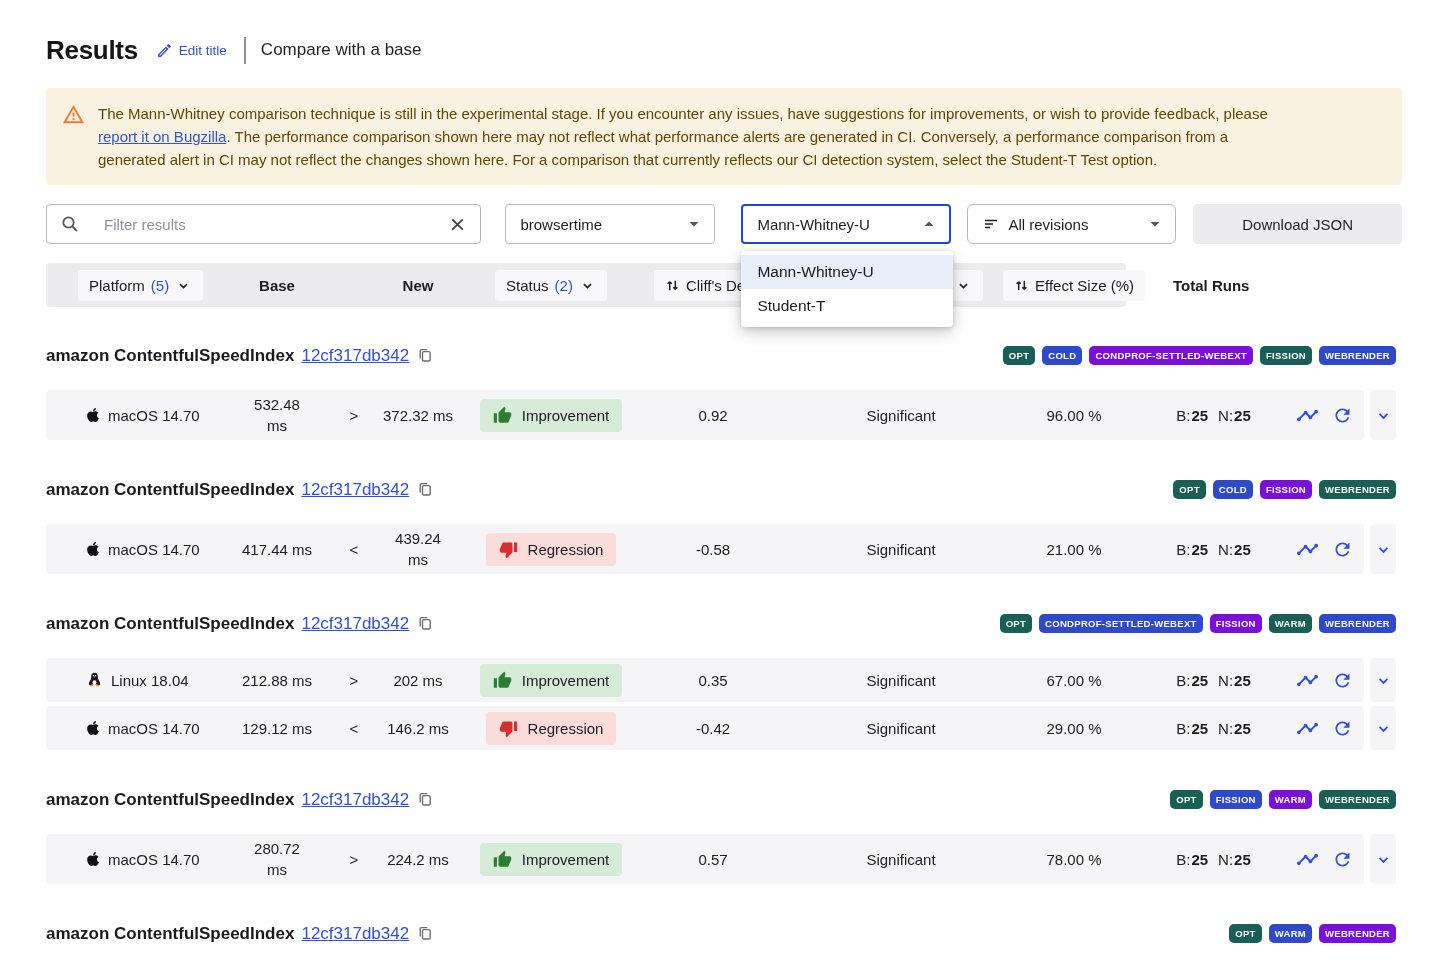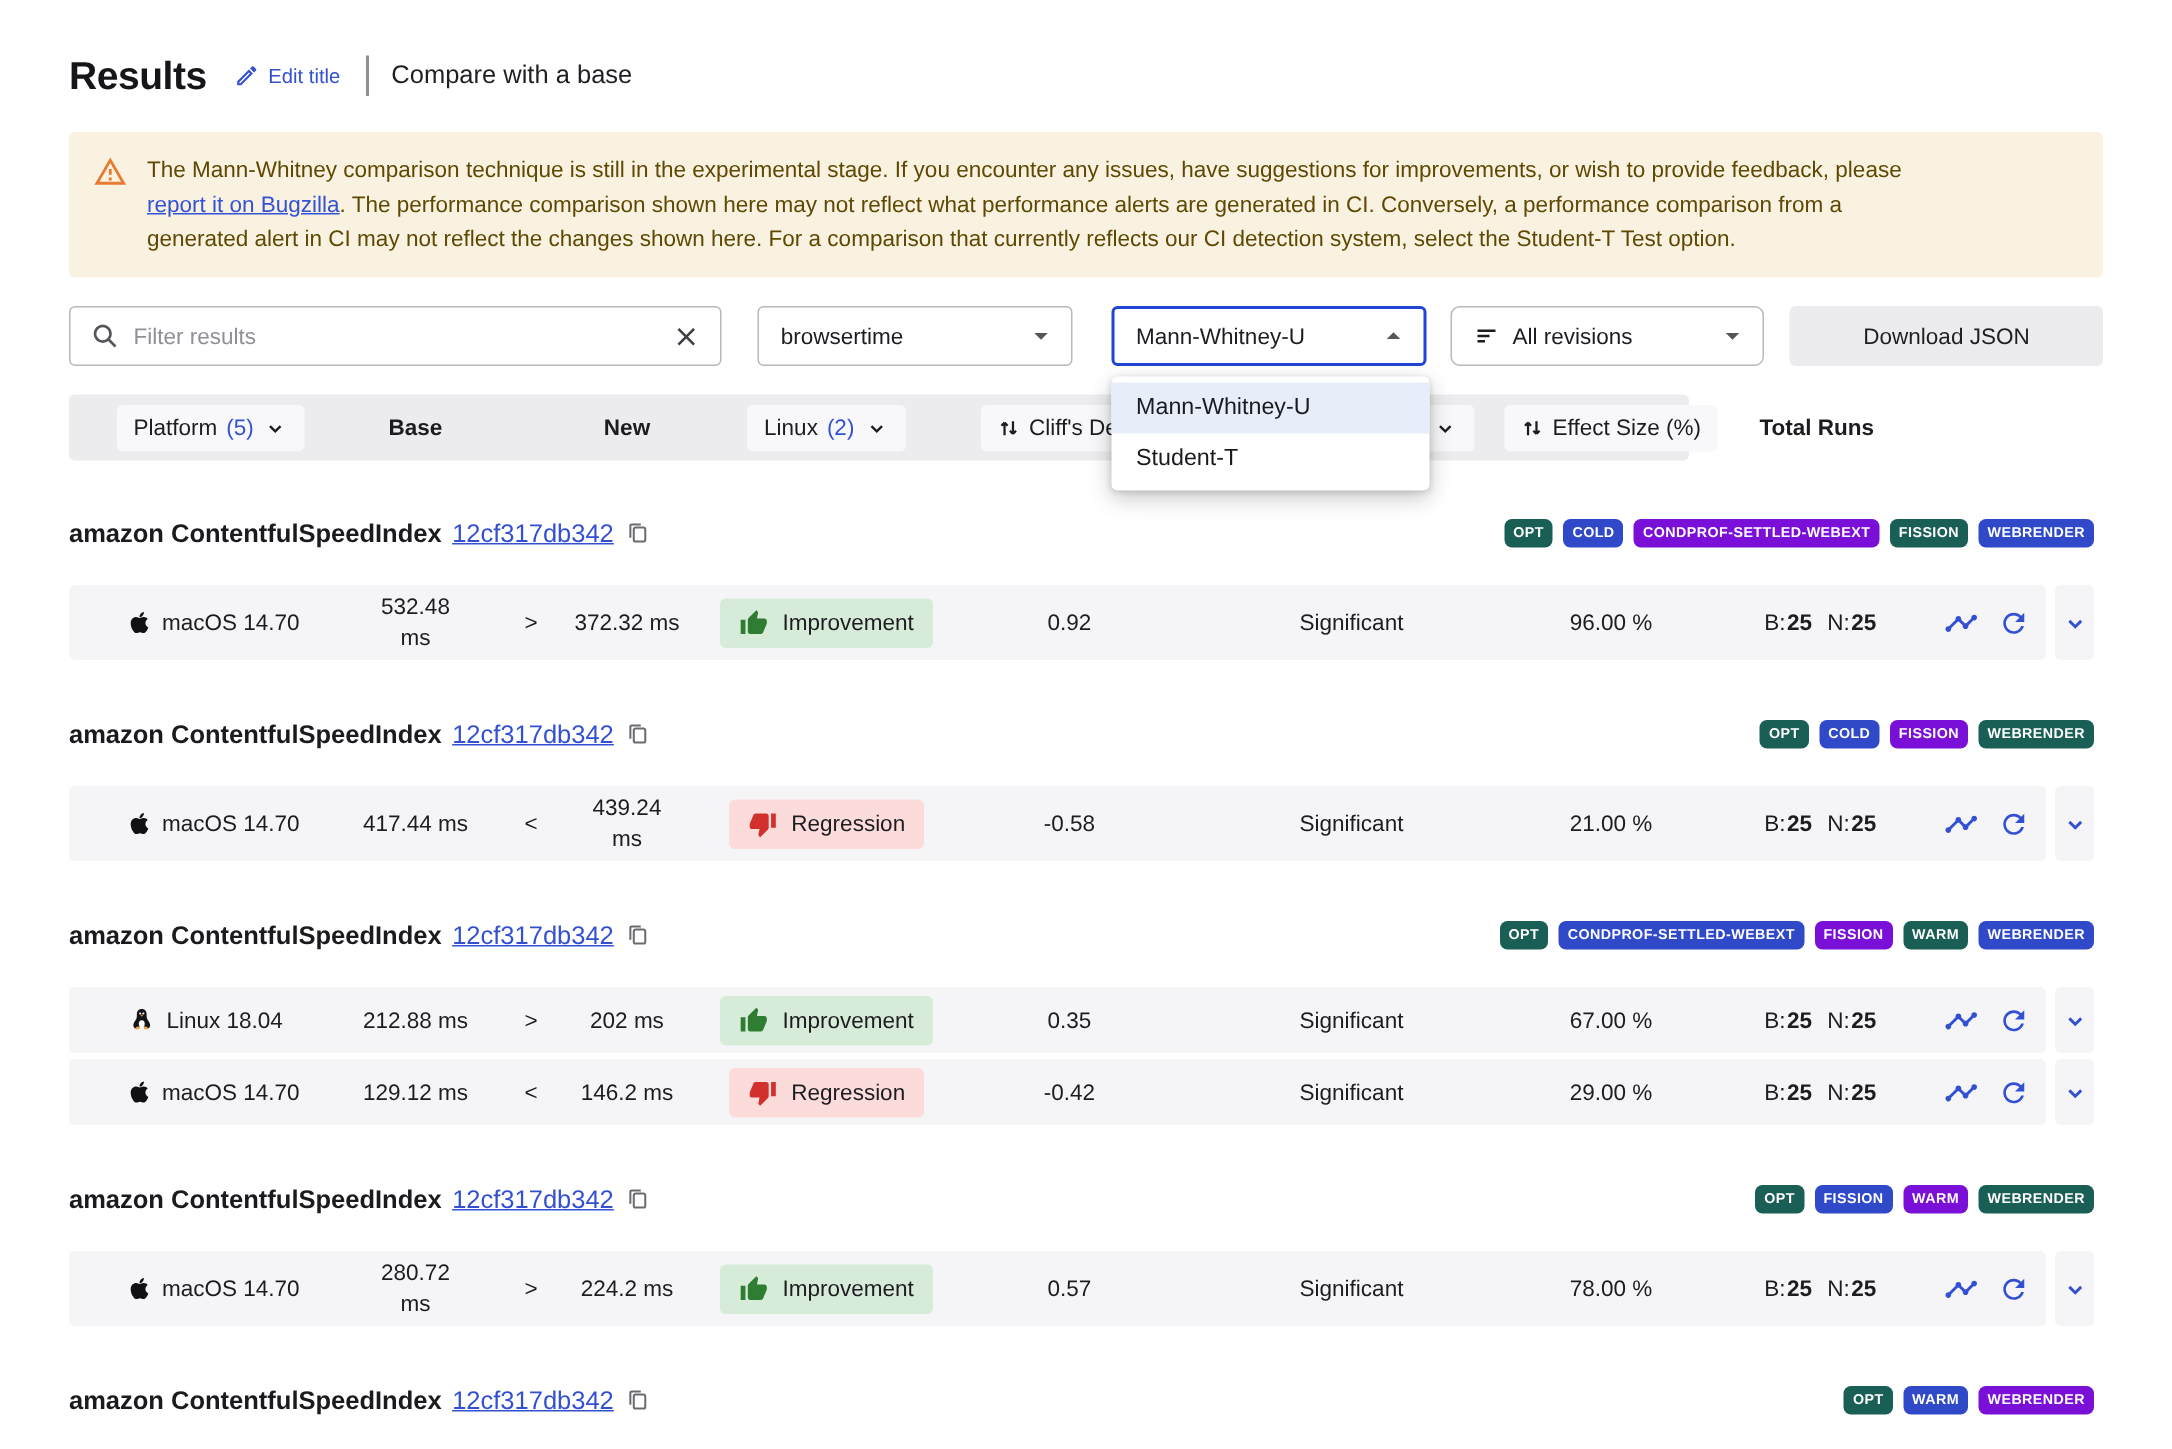--- a/index.html
+++ b/index.html
@@ -16,21 +16,21 @@
   .subtitle { font-size:17px; color:#1f1f24; }
 
   
   .alert { margin-top:22px; background:var(--alert-bg); border-radius:4px; padding:14px 16px; display:flex; gap:13px; }
   .alert-text { font-size:15px; line-height:23px; color:var(--alert-tx); }
   .alert-text a { color:#3452D4; }
   .alert-icon { flex:0 0 auto; margin-top:1px; }
 
   
   .controls { margin-top:19px; display:flex; align-items:center; }
-  .searchbox { width:440px; height:40px; border:1px solid var(--border); border-radius:4px; display:flex; align-items:center; padding:0 13px; gap:9px; background:#fff; }
+  .searchbox { width:440px; height:40px; border:1px solid var(--border); border-radius:4px; display:flex; align-items:center; padding:0 13px; gap:24px; background:#fff; }
   .searchbox input { border:none; outline:none; flex:1; font-size:15px; font-family:inherit; color:#1c1c21; }
   .searchbox input::placeholder { color:var(--placeholder); }
   .sel { height:40px; border:1px solid var(--border); border-radius:4px; display:flex; align-items:center; padding:0 12px 0 14px; gap:8px; background:#fff; font-size:15px; color:#1c1c21; position:relative; }
   .sel .lbl { flex:1; }
   .sel-framework { width:212px; margin-left:24px; }
   .sel-test { width:212px; margin-left:26px; border:2px solid #2145D6; }
   .sel-revisions { width:211px; margin-left:16px; border-radius:6px; }
   .dl-btn { width:211px; height:40px; margin-left:17px; background:#ECECEF; border:none; border-radius:4px; font-size:15px; font-family:inherit; color:#1f1f24; cursor:pointer; }
 
   
@@ -155,21 +155,21 @@
     </div>
     <div class="hcell">
         <span class="hlabel">Base</span>
       </div>
     <div class="hcell"></div>
     <div class="hcell">
         <span class="hlabel">New</span>
       </div>
     <div class="hcell">
       <button class="hchip">
-        <span>Linux</span>
+        <span>Status</span>
           <span class="cnt">(2)</span>
         <svg width="17" height="17" viewBox="0 0 24 24" fill="none" stroke="#1c1c21" stroke-width="2.2">
             <path d="M7 10l5 5 5-5"></path>
           </svg>
       </button>
     </div>
     <div class="hcell">
       <button class="hchip">
         <svg width="15" height="15" viewBox="0 0 16 16" fill="none" stroke="#1c1c21" stroke-width="1.6">
             <path d="M5 13V4M5 4L2.8 6.2M5 4l2.2 2.2M11 3v9M11 12l-2.2-2.2M11 12l2.2-2.2"></path>

